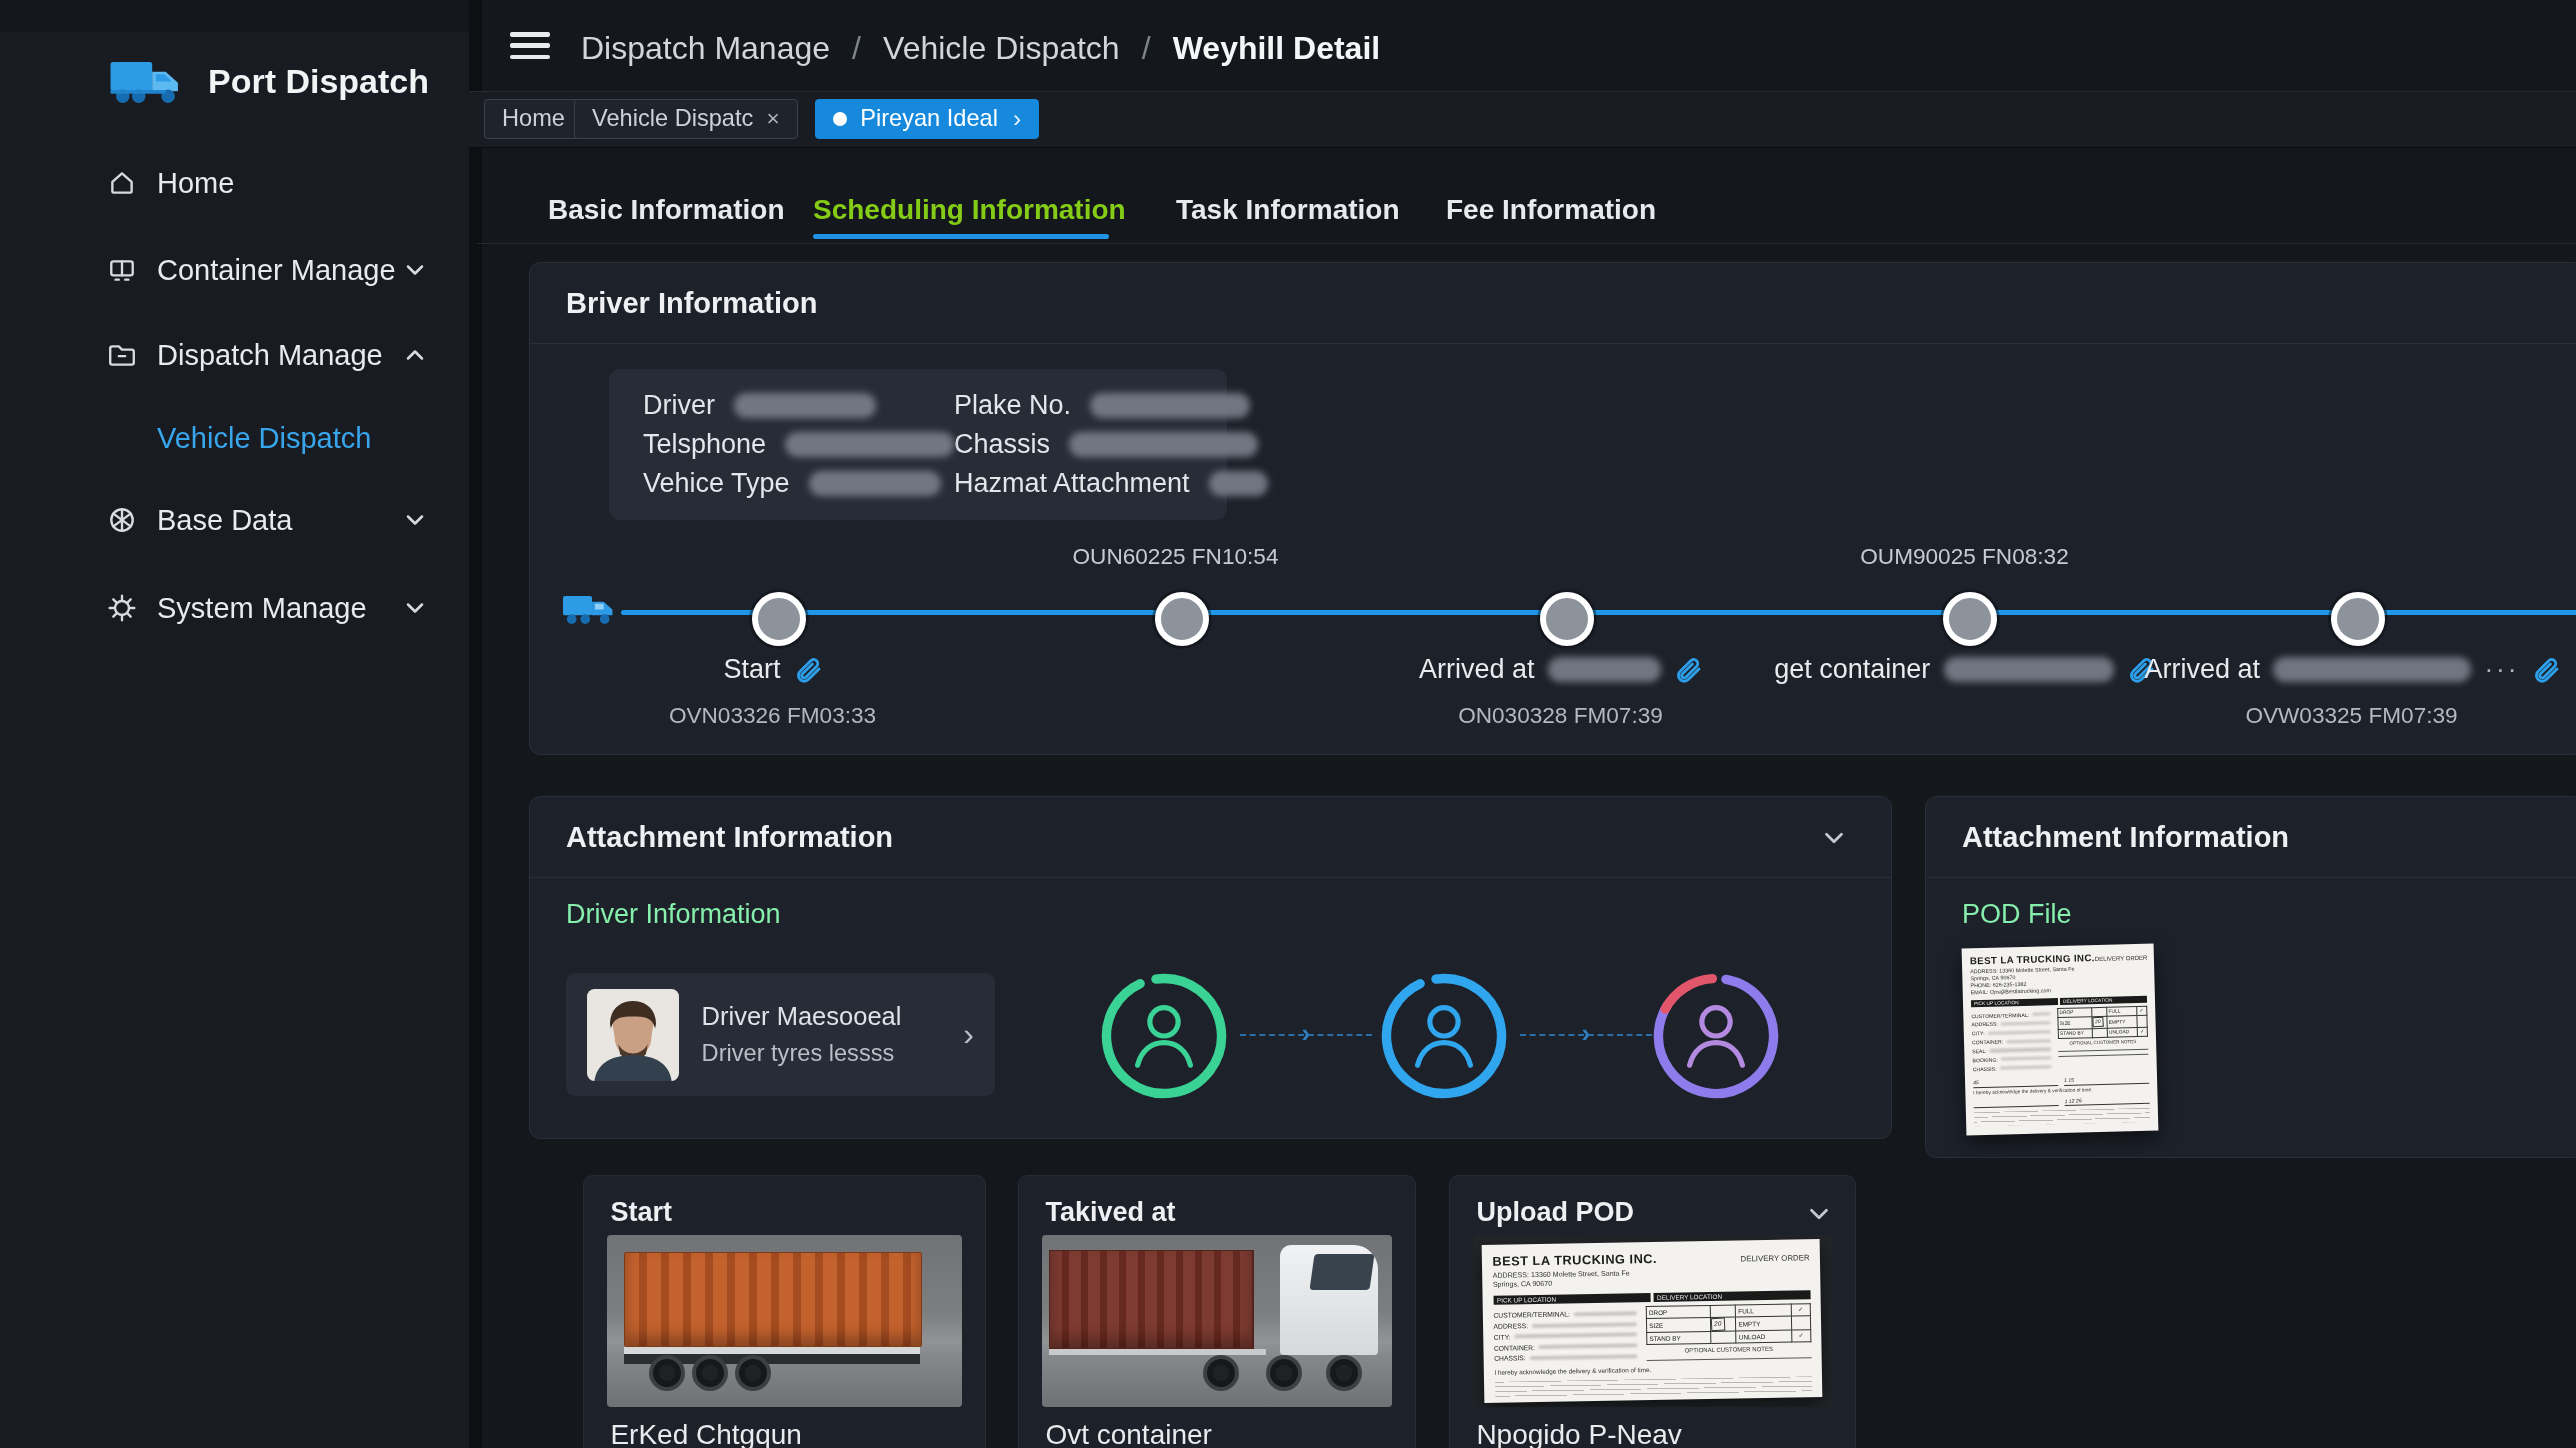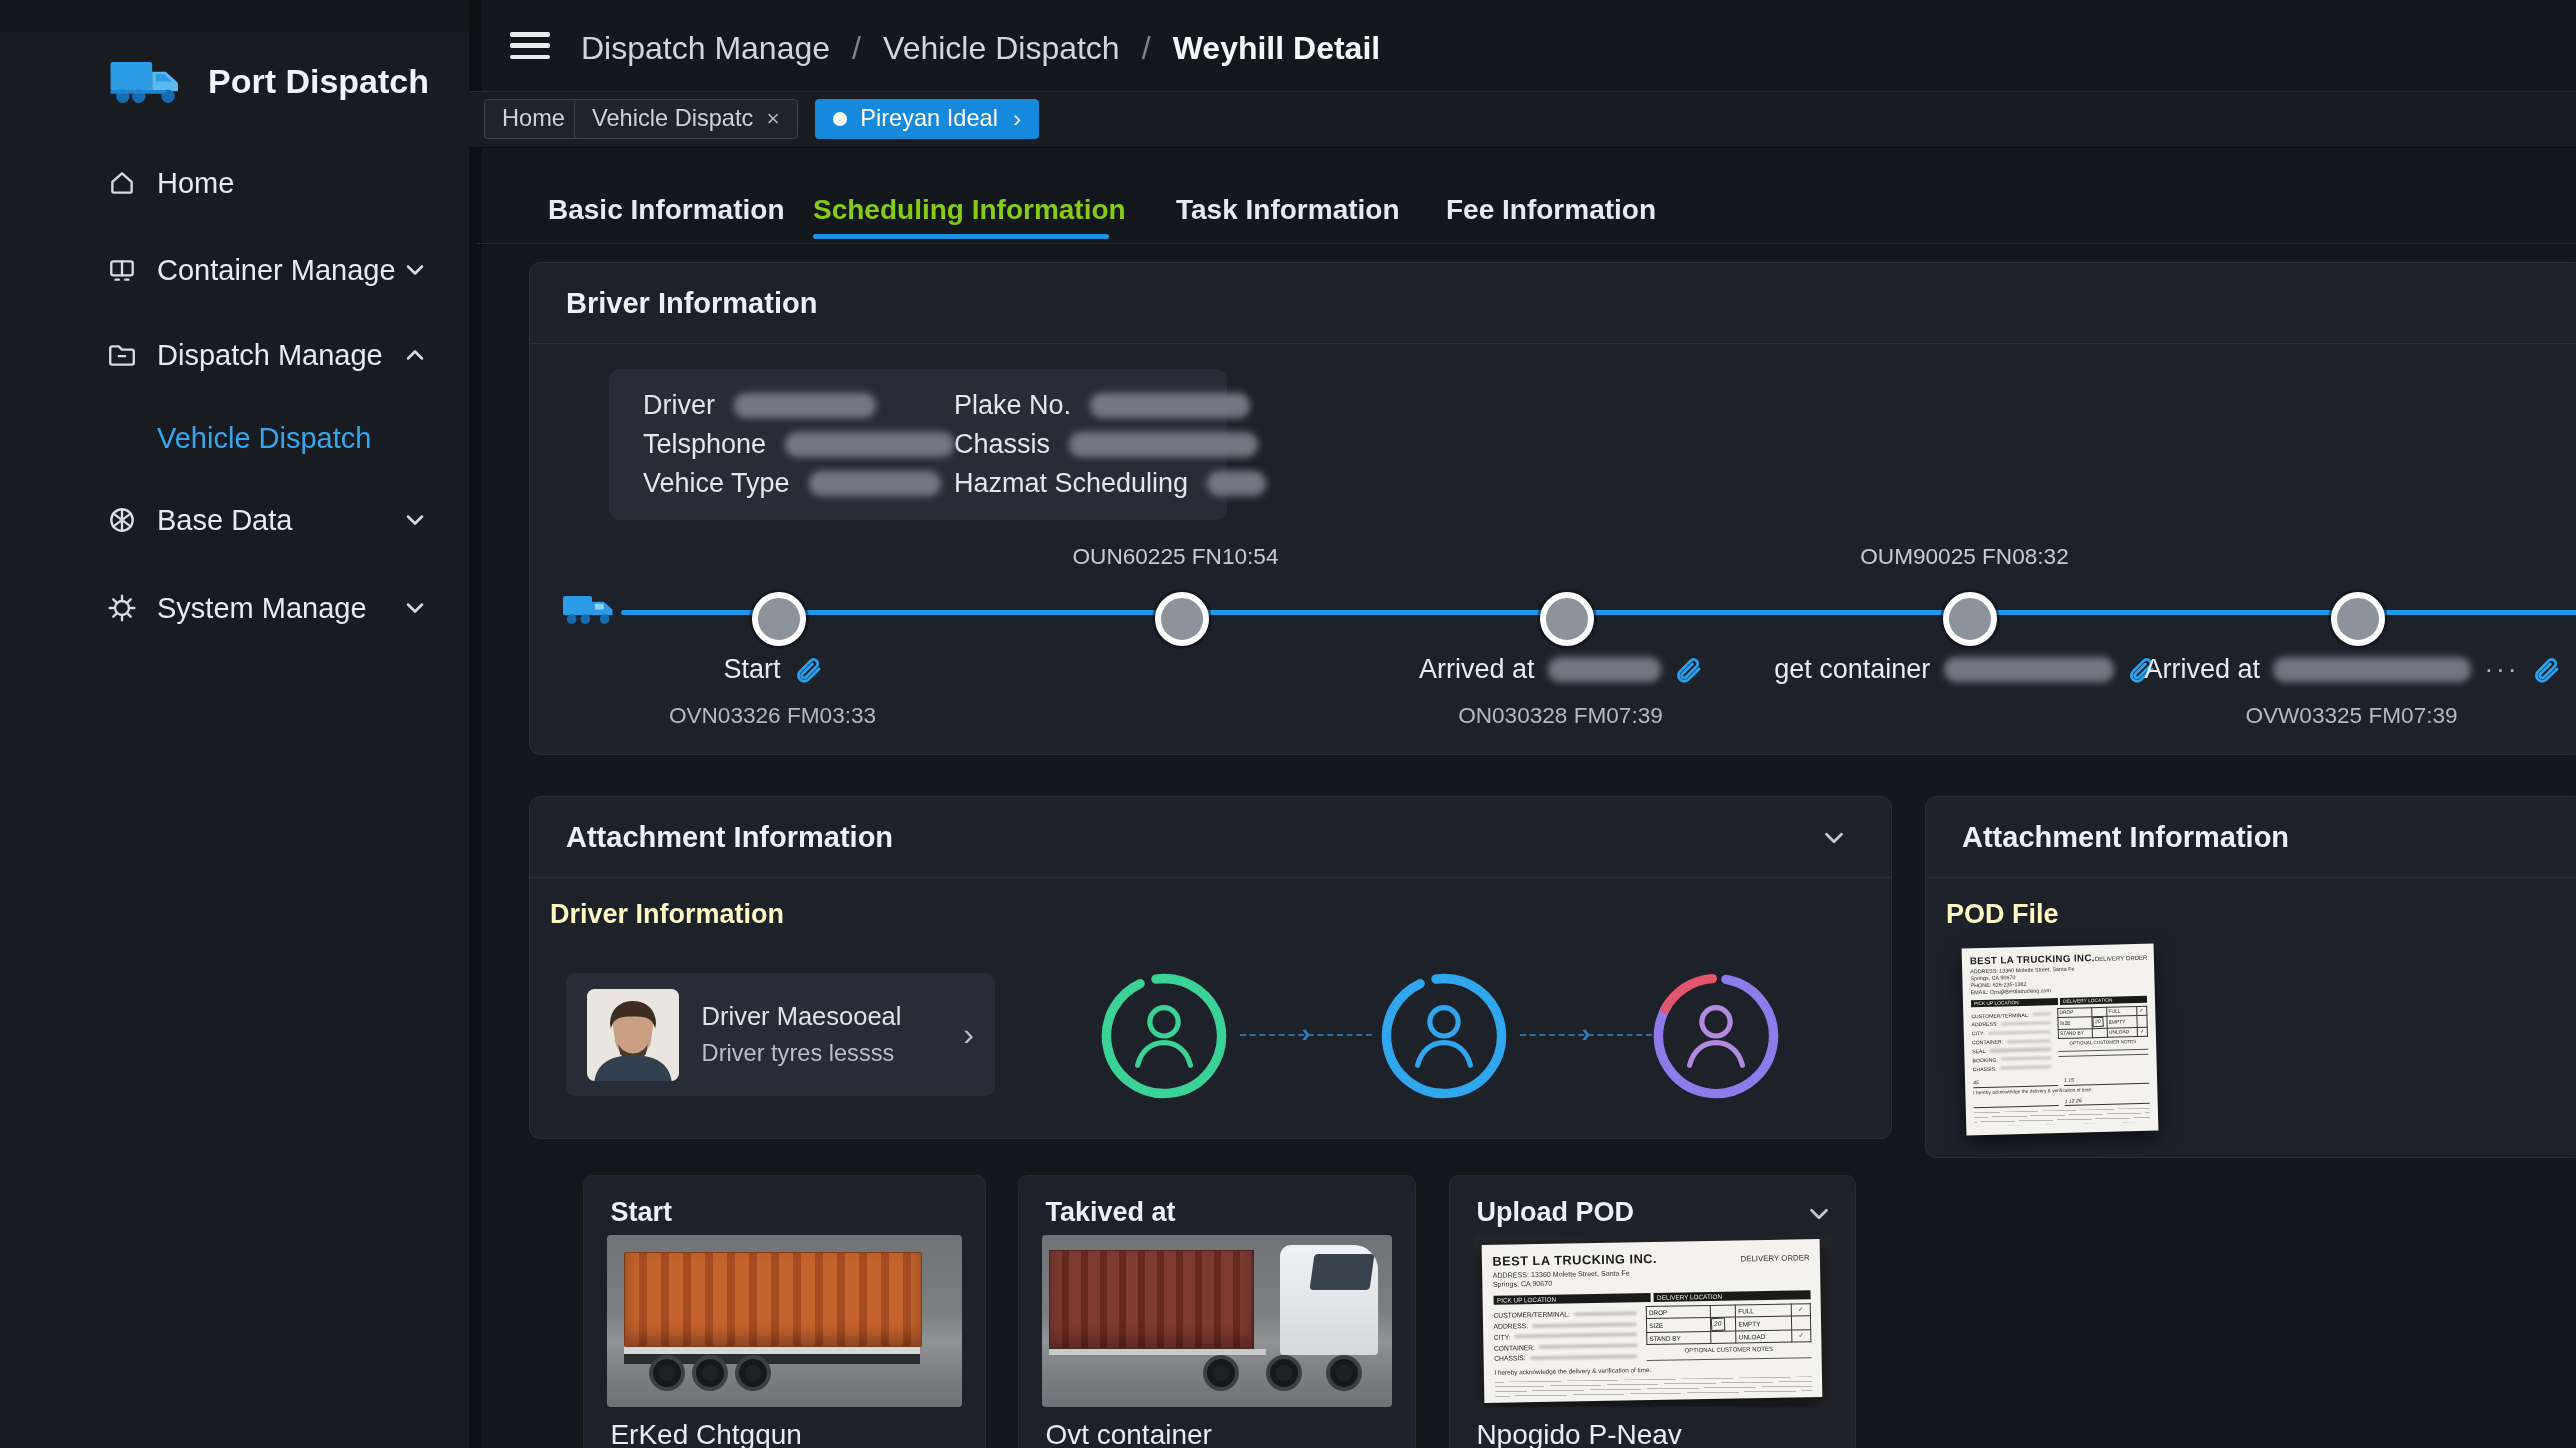--- a/index.html
+++ b/index.html
@@ -63,21 +63,21 @@
     border:6.6px solid #ffffff;box-sizing:content-box;box-shadow:0 0 0 2.8px rgba(10,12,15,.45);}
   .tl-time{position:absolute;width:377px;text-align:center;font-size:22.6px;color:#c6cbd2;white-space:nowrap;}
   .tl-time.above{top:281px;}
   .tl-time.below{top:440px;color:#b3b9c1;}
   .tl-label{position:absolute;top:391px;width:491px;display:flex;align-items:center;justify-content:center;gap:13.2px;
     font-size:27px;color:#e9ebee;white-space:nowrap;}
   .tl-label .dots{color:#aeb4bb;font-size:26.4px;letter-spacing:2.8px;}
   svg.clip{width:28px;height:28px;stroke:#2da0ec;fill:none;stroke-width:2.4;stroke-linecap:round;stroke-linejoin:round;cursor:pointer;}
 
   
-  .sub-title{position:absolute;left:20px;top:102px;font-size:27px;font-weight:700;color:#fef9c3;white-space:nowrap;}
+  .sub-title{position:absolute;left:36px;top:102px;font-size:27px;font-weight:400;color:#86efac;white-space:nowrap;}
   #driver-card{position:absolute;left:36px;top:176px;width:429px;height:123px;background:#272c37;border-radius:9.4px;
     display:flex;align-items:center;padding:0 21px;box-sizing:border-box;gap:22.6px;cursor:pointer;}
   #driver-card .txt .l1{font-size:25.5px;color:#dfe3e8;margin-bottom:9.4px;white-space:nowrap;}
   #driver-card .txt .l2{font-size:23.6px;color:#b9bfc7;white-space:nowrap;}
   #driver-card .chev{margin-left:auto;font-size:32px;color:#b9bfc7;}
   .avatar{width:92px;height:92px;border-radius:7.5px;overflow:hidden;flex:0 0 auto;}
   .ring{position:absolute;top:173px;width:132px;height:132px;}
   .connector{position:absolute;top:237px;height:0;border-top:2.8px dashed #2b6da6;}
   .connector .arr{position:absolute;left:50%;top:-18px;transform:translateX(-50%);color:#2f7fc0;font-size:26.4px;font-weight:700;}
 
@@ -281,21 +281,21 @@
       </div>
       <div class="fcell">
         <span class="flabel">Chassis</span>
         <span class="chip" style="width:189px"></span>
       </div>
       <div class="fcell">
         <span class="flabel">Vehice Type</span>
         <span class="chip" style="width:132px"></span>
       </div>
       <div class="fcell">
-        <span class="flabel">Hazmat Scheduling</span>
+        <span class="flabel">Hazmat Attachment</span>
         <span class="chip" style="width:59px"></span>
       </div>
     </div>
 
     <div id="tl-line"></div>
     <div id="tl-truck">
       <svg width="62" height="47" viewBox="0 0 64 40">
         <rect x="1" y="6" width="30" height="20" rx="2" fill="#2e9be6"></rect>
         <path d="M31 12h12l9 8v6H31z" fill="#2e9be6"></path>
         <rect x="34" y="14" width="9" height="6" fill="#8fd0f7"></rect>

